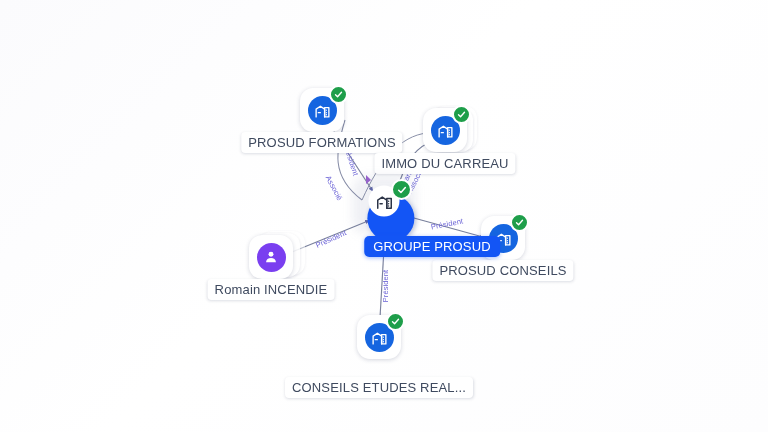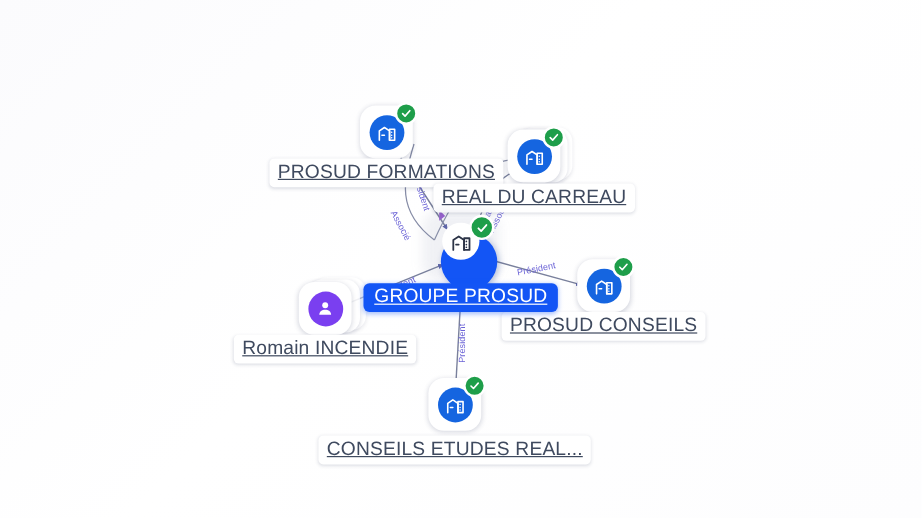--- a/index.html
+++ b/index.html
@@ -148,26 +148,25 @@
   }
 
   
   .node-label {
     position: absolute;
     left: 50%;
     transform: translateX(-50%);
     white-space: nowrap;
     background: #ffffff;
     color: #3f4a5f;
-    font-size: 16px;
+    font-size: 13px;
     letter-spacing: 0.15px;
     padding: 3px 7px;
     border-radius: 4px;
     box-shadow: 0 1px 3px rgba(40, 50, 90, 0.16);
-    text-decoration: underline;
   }
   .node-label.selected {
     background: #1355f5;
     color: #ffffff;
     border-radius: 5px;
     box-shadow: 0 1px 4px rgba(19, 85, 245, 0.40);
     padding: 3px 9px;
   }
 
   
@@ -255,21 +254,21 @@
           <rect x="15" y="8" width="6" height="13" stroke="#ffffff" stroke-width="1.9" stroke-linejoin="round"></rect>
           <path d="M6 15h3M17.5 11.5v0M17.5 15v0M17.5 18v0" stroke="#ffffff" stroke-width="1.8" stroke-linecap="round"></path>
         </svg>
       </div>
       <div class="check-badge">
         <svg width="9" height="9" viewBox="0 0 24 24" fill="none">
           <path d="M4 12.5 L9.5 18 L20 6" stroke="#ffffff" stroke-width="3.6" stroke-linecap="round" stroke-linejoin="round"></path>
         </svg>
       </div>
     </div>
-    <div class="node-label" style="top:23px;">REAL DU CARREAU</div>
+    <div class="node-label" style="top:23px;">IMMO DU CARREAU</div>
   </div>
 
   <div class="node" style="left:503px; top:238px;">
     <div class="node-disc">
       <div class="icon-circle">
         <svg width="17" height="17" viewBox="0 0 24 24" fill="none">
           <path d="M3 21V10l6-4 6 4v11" stroke="#ffffff" stroke-width="1.9" stroke-linejoin="round" stroke-linecap="round"></path>
           <rect x="15" y="8" width="6" height="13" stroke="#ffffff" stroke-width="1.9" stroke-linejoin="round"></rect>
           <path d="M6 15h3M17.5 11.5v0M17.5 15v0M17.5 18v0" stroke="#ffffff" stroke-width="1.8" stroke-linecap="round"></path>
         </svg>
@@ -291,21 +290,21 @@
           <rect x="15" y="8" width="6" height="13" stroke="#ffffff" stroke-width="1.9" stroke-linejoin="round"></rect>
           <path d="M6 15h3M17.5 11.5v0M17.5 15v0M17.5 18v0" stroke="#ffffff" stroke-width="1.8" stroke-linecap="round"></path>
         </svg>
       </div>
       <div class="check-badge">
         <svg width="9" height="9" viewBox="0 0 24 24" fill="none">
           <path d="M4 12.5 L9.5 18 L20 6" stroke="#ffffff" stroke-width="3.6" stroke-linecap="round" stroke-linejoin="round"></path>
         </svg>
       </div>
     </div>
-    <div class="node-label" style="top:26px;">CONSEILS ETUDES REAL...</div>
+    <div class="node-label" style="top:40px;">CONSEILS ETUDES REAL...</div>
   </div>
 
   <div class="node" style="left:271px; top:257px;">
     <div class="node-stack" style="left:-10px; top:-26px; width:44px; height:44px; opacity:0.5;"></div>
     <div class="node-stack" style="left:-15px; top:-24px; width:44px; height:44px; opacity:0.78;"></div>
     <div class="node-disc">
       <div class="icon-circle person">
         <svg width="16" height="16" viewBox="0 0 24 24" fill="#ffffff">
           <circle cx="12" cy="8" r="3.7"></circle>
           <path d="M4.6 20c0-4.1 3.3-6.4 7.4-6.4s7.4 2.3 7.4 6.4z"></path>
@@ -325,16 +324,16 @@
           <rect x="15" y="8" width="6" height="13" stroke="#2c3447" stroke-width="2" stroke-linejoin="round"></rect>
           <path d="M6 15h3M17.5 11.5v0M17.5 15v0M17.5 18v0" stroke="#2c3447" stroke-width="1.9" stroke-linecap="round"></path>
         </svg>
       </div>
       <div class="pin-check">
         <svg width="10" height="10" viewBox="0 0 24 24" fill="none">
           <path d="M4 12.5 L9.5 18 L20 6" stroke="#ffffff" stroke-width="3.6" stroke-linecap="round" stroke-linejoin="round"></path>
         </svg>
       </div>
     </div>
-    <div class="node-label selected" style="top:24px;">GROUPE PROSUD</div>
+    <div class="node-label selected" style="top:24px;margin-left:48px;">GROUPE PROSUD</div>
   </div>
 
 </div>
 
 </body></html>

